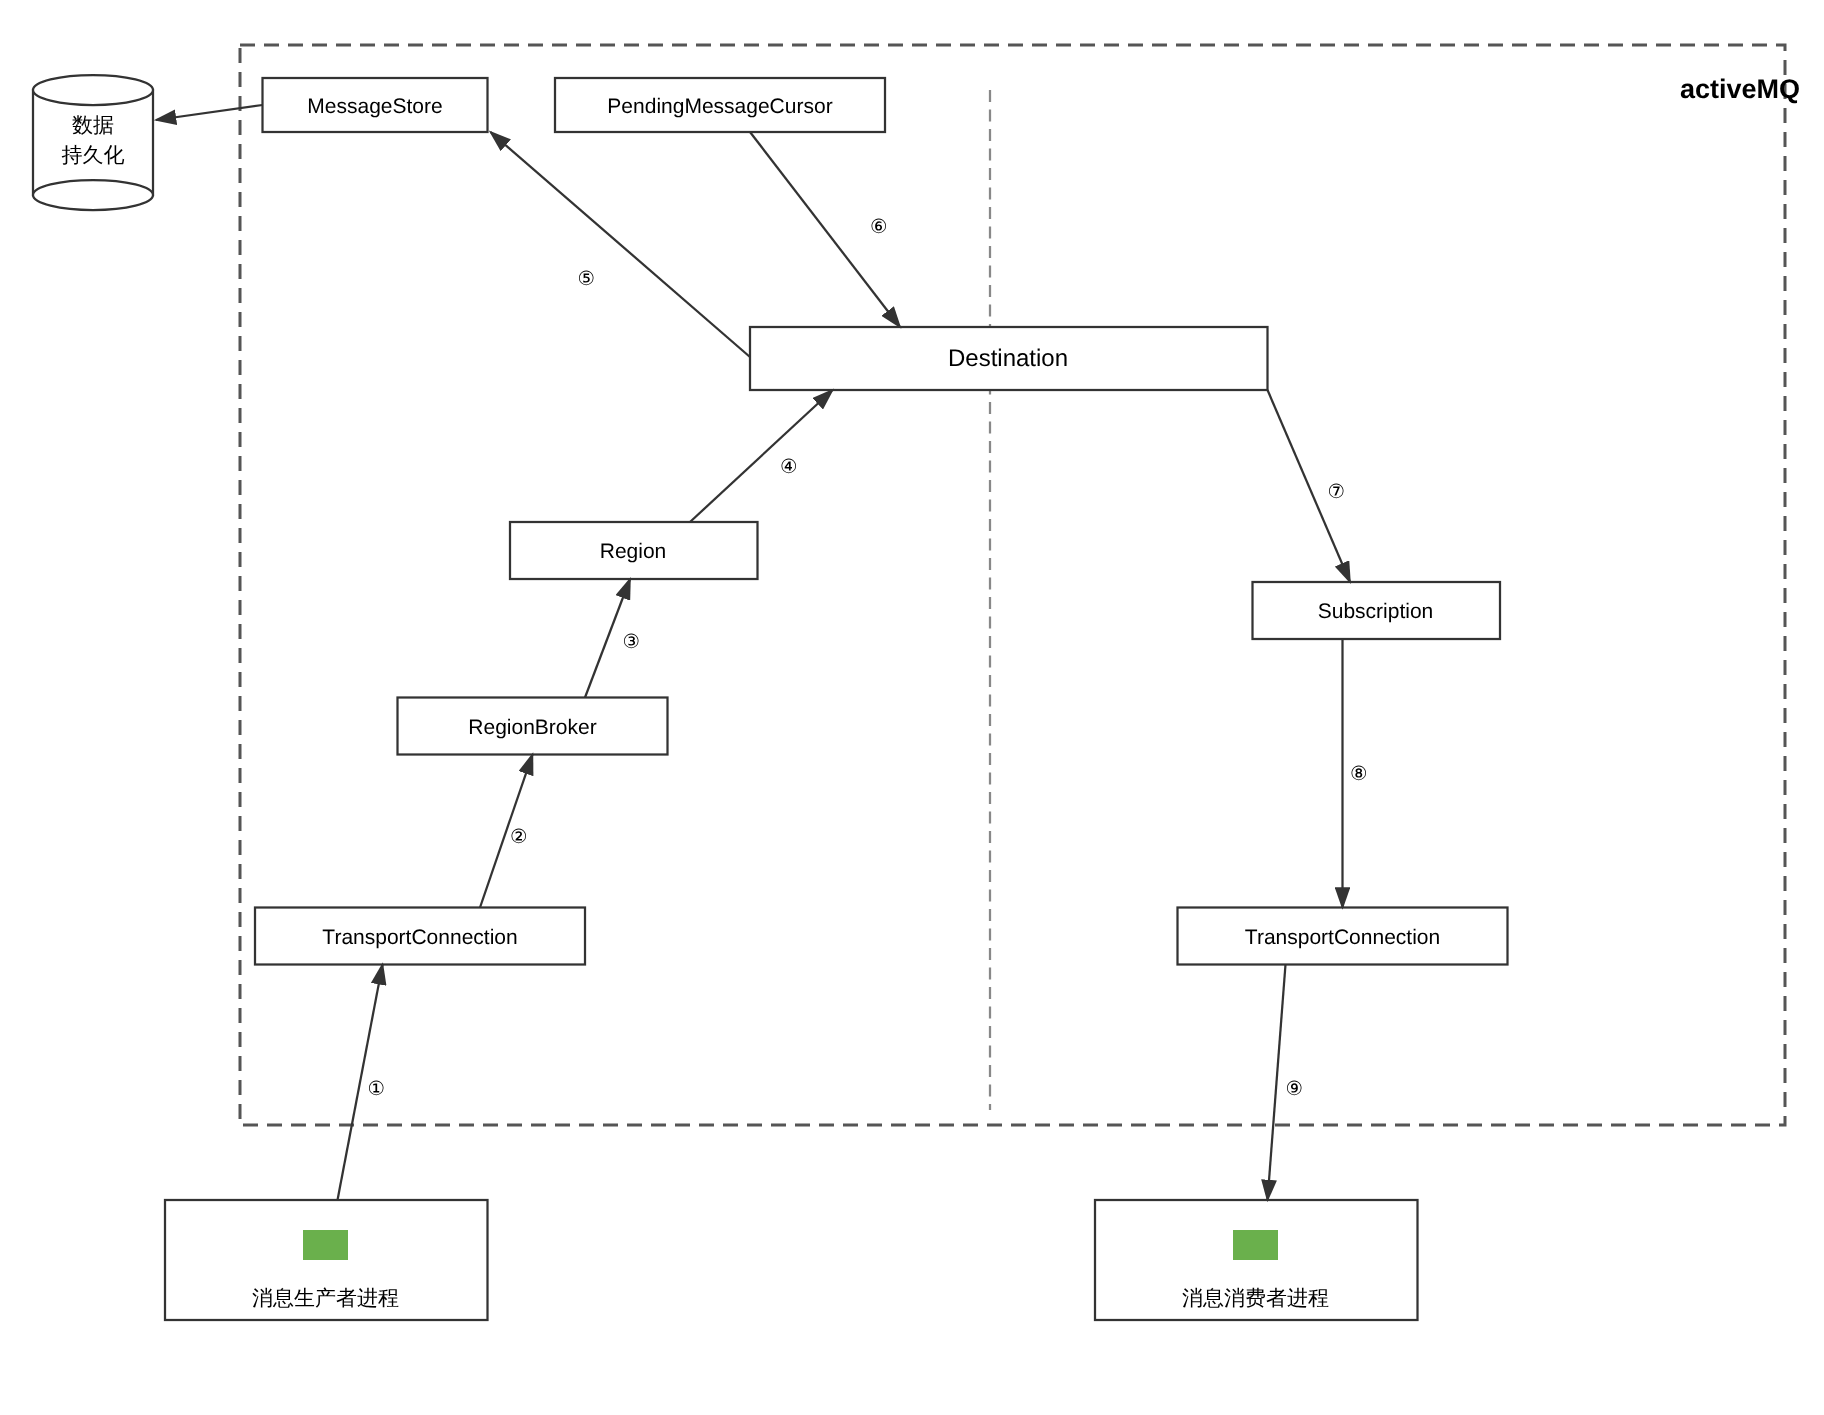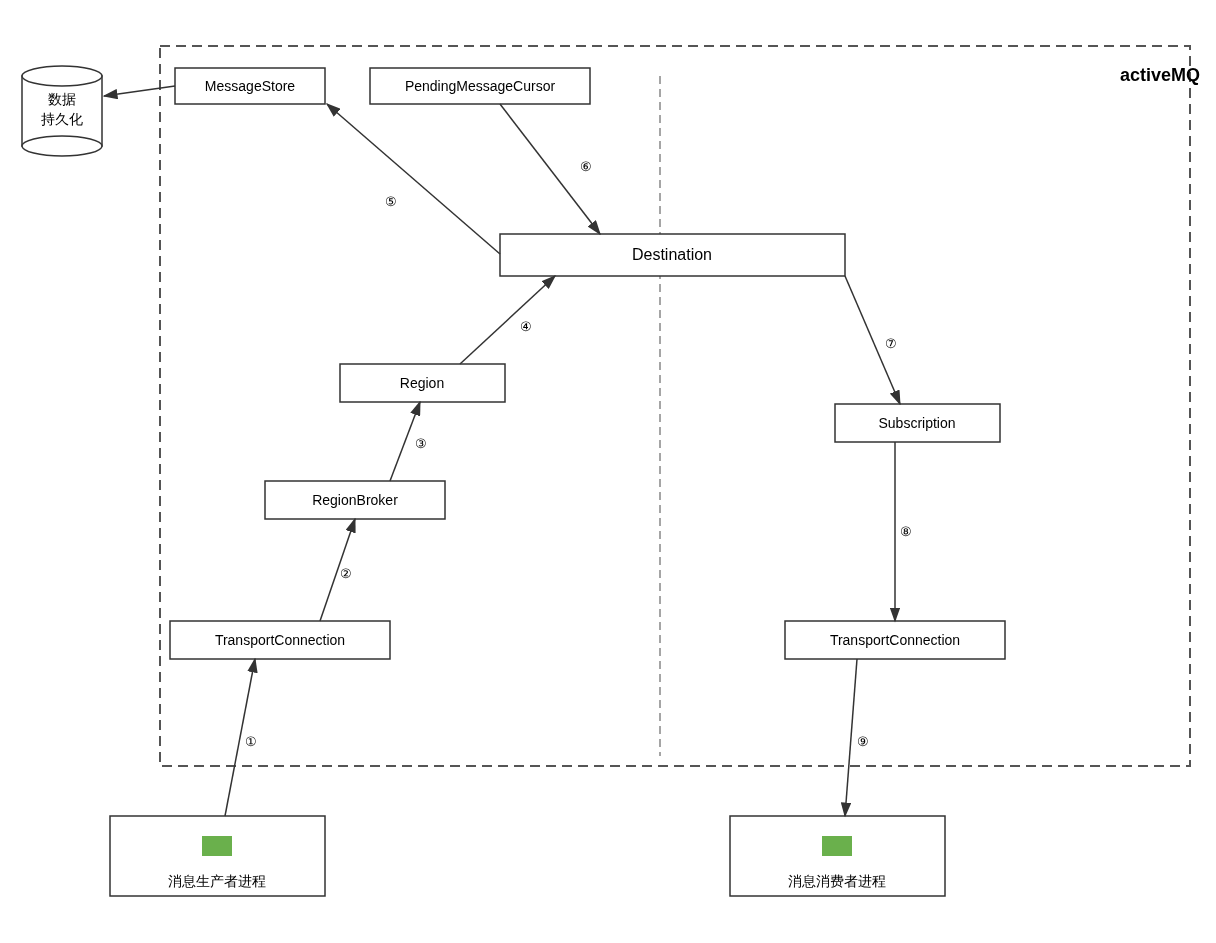--- a/index.html
+++ b/index.html
@@ -6,21 +6,21 @@
     body {
       width: 1216px;
       height: 943px;
       background: #fff;
       font-family: Arial, sans-serif;
       overflow: hidden;
       position: relative;
     }
     .diagram-container {
       position: absolute;
-      top: 16px; left: 0;
+      top: 0; left: 0;
       width: 1216px;
       height: 836px;
       text-align: right;
     }
     svg {
       position: absolute;
       top: 0; left: 0;
       width: 1216px;
       height: 943px;
     }

